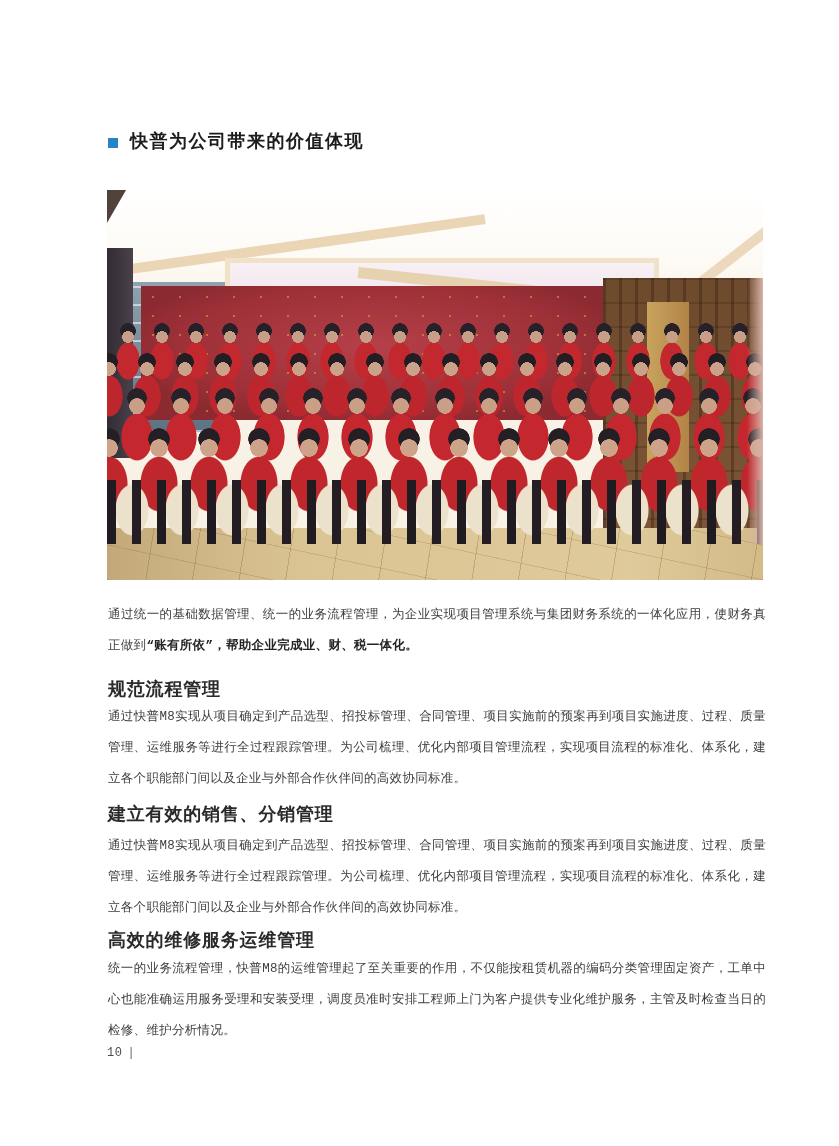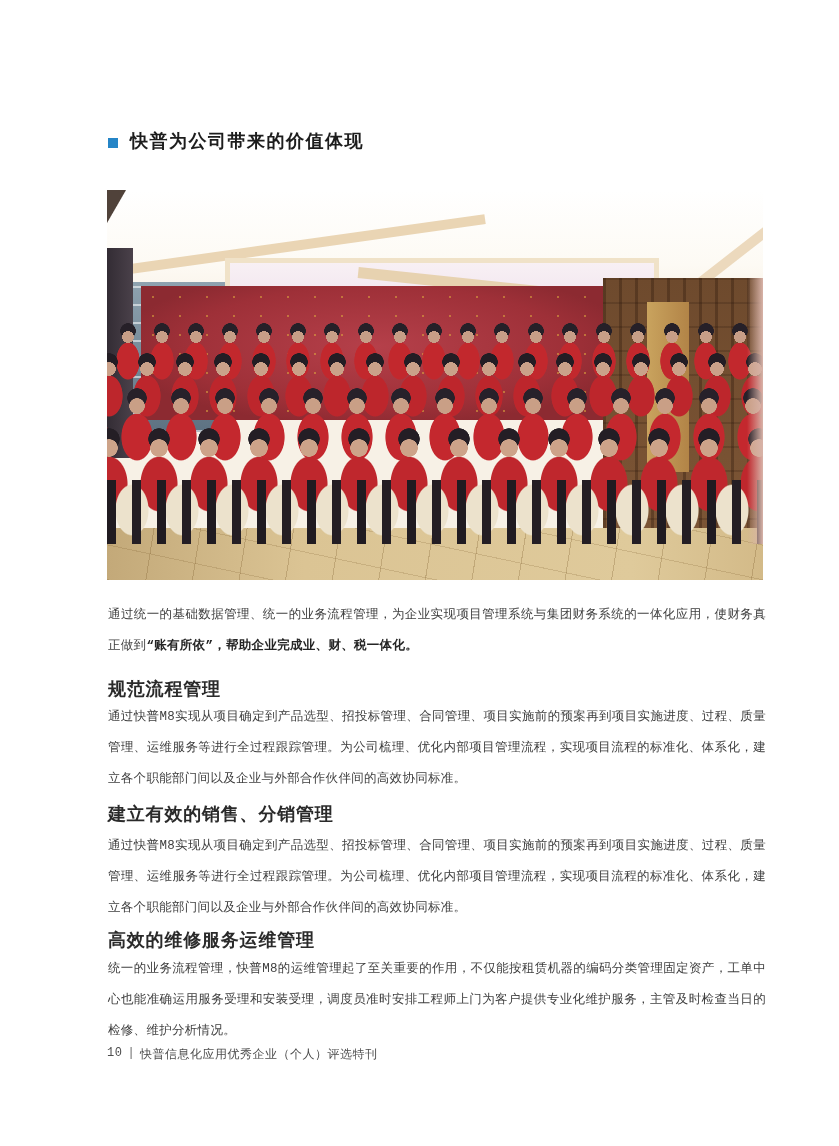--- a/index.html
+++ b/index.html
@@ -81,21 +81,21 @@
   .body-par{position:absolute;left:108px;width:658px;margin:0;font-size:12.5px;line-height:31px;
     color:#3e3e3e;text-align:justify;letter-spacing:.3px;}
   .body-par b{color:#242424;}
   .sec-h{position:absolute;left:108px;margin:0;font-size:18px;font-weight:bold;color:#2a2a2a;letter-spacing:.8px;}
   .intro-p{top:600px;}
   .s1h{top:677px;} .s1p{top:702px;}
   .s2h{top:802px;} .s2p{top:831px;}
   .s3h{top:928px;} .s3p{top:954px;}
 
   
-  .footer{position:absolute;left:107px;top:1046px;display:flex;align-items:flex-start;gap:5px;
+  .footer{position:absolute;left:107px;top:1046px;display:flex;align-items:center;gap:5px;
     font-size:12px;color:#4d4d4d;letter-spacing:.5px;}
   .footer .sep{color:#6a6a6a;}
 </style>
 </head>
 <body>
 
 <div class="page">
 
   <div class="main-heading">
     <span class="bullet"></span>
@@ -129,16 +129,15 @@
 
   <h2 class="sec-h s2h">建立有效的销售、分销管理</h2>
   <p class="body-par s2p">通过快普M8实现从项目确定到产品选型、招投标管理、合同管理、项目实施前的预案再到项目实施进度、过程、质量管理、运维服务等进行全过程跟踪管理。为公司梳理、优化内部项目管理流程，实现项目流程的标准化、体系化，建立各个职能部门间以及企业与外部合作伙伴间的高效协同标准。</p>
 
   <h2 class="sec-h s3h">高效的维修服务运维管理</h2>
   <p class="body-par s3p">统一的业务流程管理，快普M8的运维管理起了至关重要的作用，不仅能按租赁机器的编码分类管理固定资产，工单中心也能准确运用服务受理和安装受理，调度员准时安排工程师上门为客户提供专业化维护服务，主管及时检查当日的检修、维护分析情况。</p>
 
   <div class="footer">
     <span>10</span>
     <span class="sep">|</span>
-    <span>快普信息化应用优秀企业（个人）评选特刊</span>
   </div>
 
 </div>
 
 </body></html>

